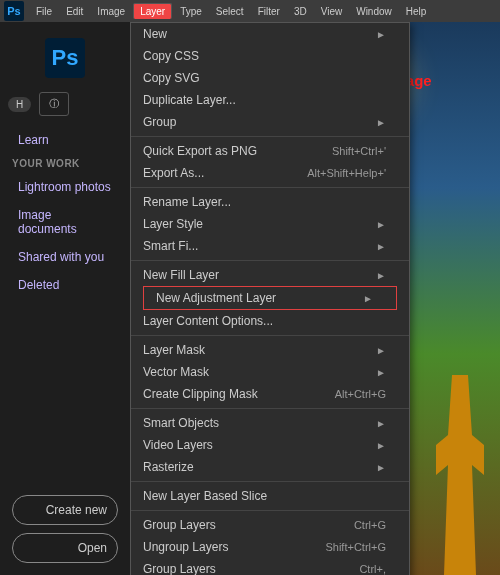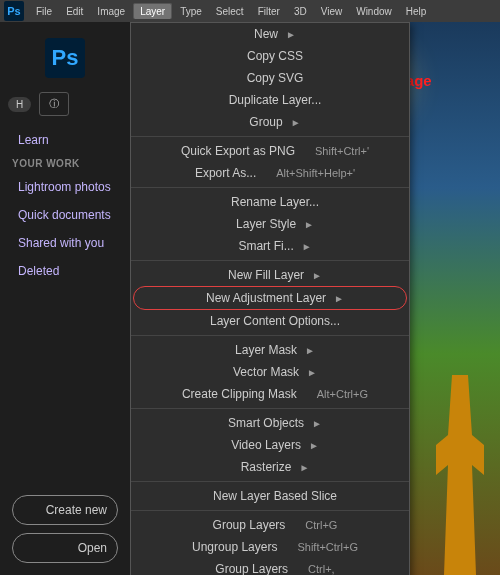--- a/index.html
+++ b/index.html
@@ -23,21 +23,21 @@
       gap: 2px;
     }
     .menubar-item {
       color: #ccc;
       padding: 2px 6px;
       font-size: 10px;
       cursor: pointer;
       border-radius: 2px;
     }
     .menubar-item.active {
-      background: #737373;
+      background: #ef4444;
       color: #fff;
       border: 1px solid #555;
       border-bottom: none;
     }
     .ps-icon {
       width: 20px;
       height: 20px;
       background: #001e36;
       border-radius: 2px;
       display: flex;
@@ -197,22 +197,22 @@
       left: 0;
       background: #2d2d2d;
       border: 1px solid #555;
       min-width: 280px;
       z-index: 100;
       box-shadow: 2px 2px 8px rgba(0,0,0,0.5);
     }
     .menu-item {
       display: flex;
       align-items: center;
-      justify-content: center;
-      padding: 4px 2px 4px 12px;
+      justify-content: space-between;
+      padding: 4px 23px 4px 12px;
       color: #ccc;
       cursor: pointer;
       font-size: 12px;
       white-space: nowrap;
     }
     .menu-item .shortcut {
       color: #999;
       font-size: 11px;
       margin-left: 20px;
     }
@@ -222,22 +222,22 @@
       margin-left: 8px;
     }
     .menu-separator {
       height: 1px;
       background: #444;
       margin: 3px 0;
     }
     .new-adjustment-highlight {
       background: #2d2d2d;
       border: 1px solid #e04040;
-      border-radius: 12px;
-      margin: 0 2px;
+      border-radius: 0;
+      margin: 0 12px;
     }
 
     
     .annotation-container {
       position: absolute;
       top: 50px;
       left: 80px;
       pointer-events: none;
     }
     .annotation-text {
@@ -284,21 +284,21 @@
       </div>
       <div class="home-box">
         <span>ⓘ</span>
       </div>
     </div>
 
     <div class="sidebar-nav-item">Learn</div>
 
     <div class="sidebar-section-label">YOUR WORK</div>
     <div class="sidebar-nav-item">Lightroom photos</div>
-    <div class="sidebar-nav-item">Quick documents</div>
+    <div class="sidebar-nav-item">Image documents</div>
     <div class="sidebar-nav-item">Shared with you</div>
     <div class="sidebar-nav-item">Deleted</div>
 
     <div class="sidebar-spacer"></div>
 
     <button class="sidebar-btn primary">Create new</button>
     <button class="sidebar-btn">Open</button>
   </div>
 
   <div class="content-area">

